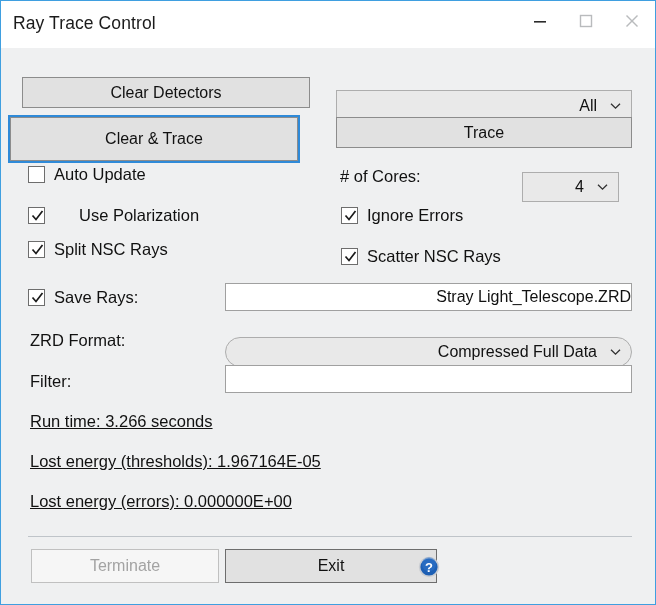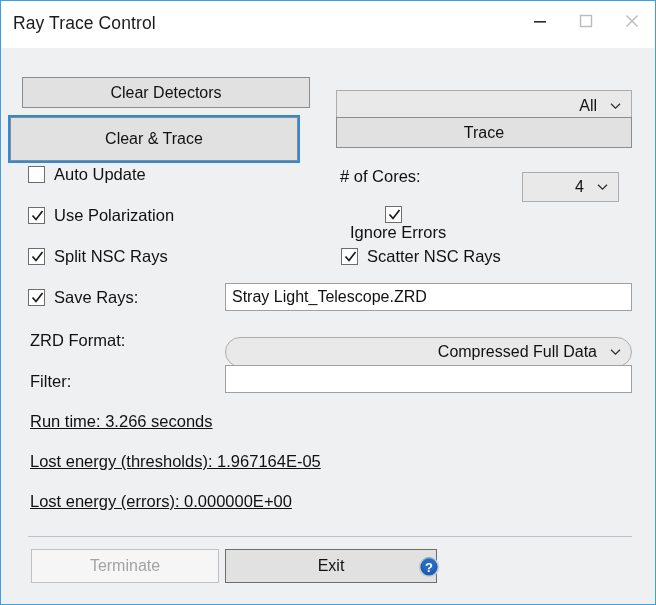--- a/index.html
+++ b/index.html
@@ -124,20 +124,21 @@
   .textfield {
     background: #ffffff;
     border: 1px solid #a0a0a0;
     display: flex;
     align-items: center;
     font-size: 16px;
     color: #111111;
     padding-left: 6px;
     overflow: hidden;
     white-space: nowrap;
+    justify-content: flex-end;
   }
 
   
   .checkrow {
     display: flex;
     align-items: center;
   }
   .cbox {
     width: 17px;
     height: 17px;
@@ -237,39 +238,39 @@
 
     <div class="abs combo" style="left:521px; top:111px; width:97px; height:30px;">
       <span class="combo-value">4</span>
       <span class="chev">
         <svg width="11" height="8" viewBox="0 0 11 8">
             <polyline points="1,1.8 5.5,6.2 10,1.8" fill="none" stroke="#303030" stroke-width="1.3"></polyline>
           </svg>
       </span>
     </div>
 
-    <div class="abs checkrow" style="left:27px; top:158px;">
+    <div class="abs checkrow" style="left:27px; top:158px;gap:25px;">
       <span class="cbox">
         <svg width="15" height="15" viewBox="0 0 15 15">
           <polyline points="2.5,7.5 6,11.5 12.5,3" fill="none" stroke="#1a1a1a" stroke-width="1.7"></polyline>
         </svg>
       </span>
       <span class="cb-label">Use Polarization</span>
     </div>
 
-    <div class="abs checkrow" style="left:340px; top:158px;flex-direction:column;">
+    <div class="abs checkrow" style="left:340px; top:158px;">
       <span class="cbox">
         <svg width="15" height="15" viewBox="0 0 15 15">
           <polyline points="2.5,7.5 6,11.5 12.5,3" fill="none" stroke="#1a1a1a" stroke-width="1.7"></polyline>
         </svg>
       </span>
       <span class="cb-label">Ignore Errors</span>
     </div>
 
-    <div class="abs checkrow" style="left:27px; top:199px;">
+    <div class="abs checkrow" style="left:27px; top:192px;">
       <span class="cbox">
         <svg width="15" height="15" viewBox="0 0 15 15">
           <polyline points="2.5,7.5 6,11.5 12.5,3" fill="none" stroke="#1a1a1a" stroke-width="1.7"></polyline>
         </svg>
       </span>
       <span class="cb-label">Split NSC Rays</span>
     </div>
 
     <div class="abs checkrow" style="left:340px; top:199px;">
       <span class="cbox">

